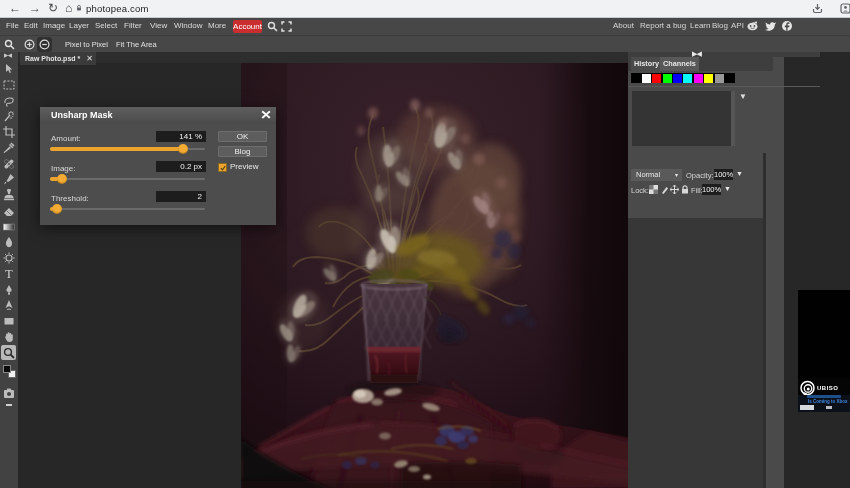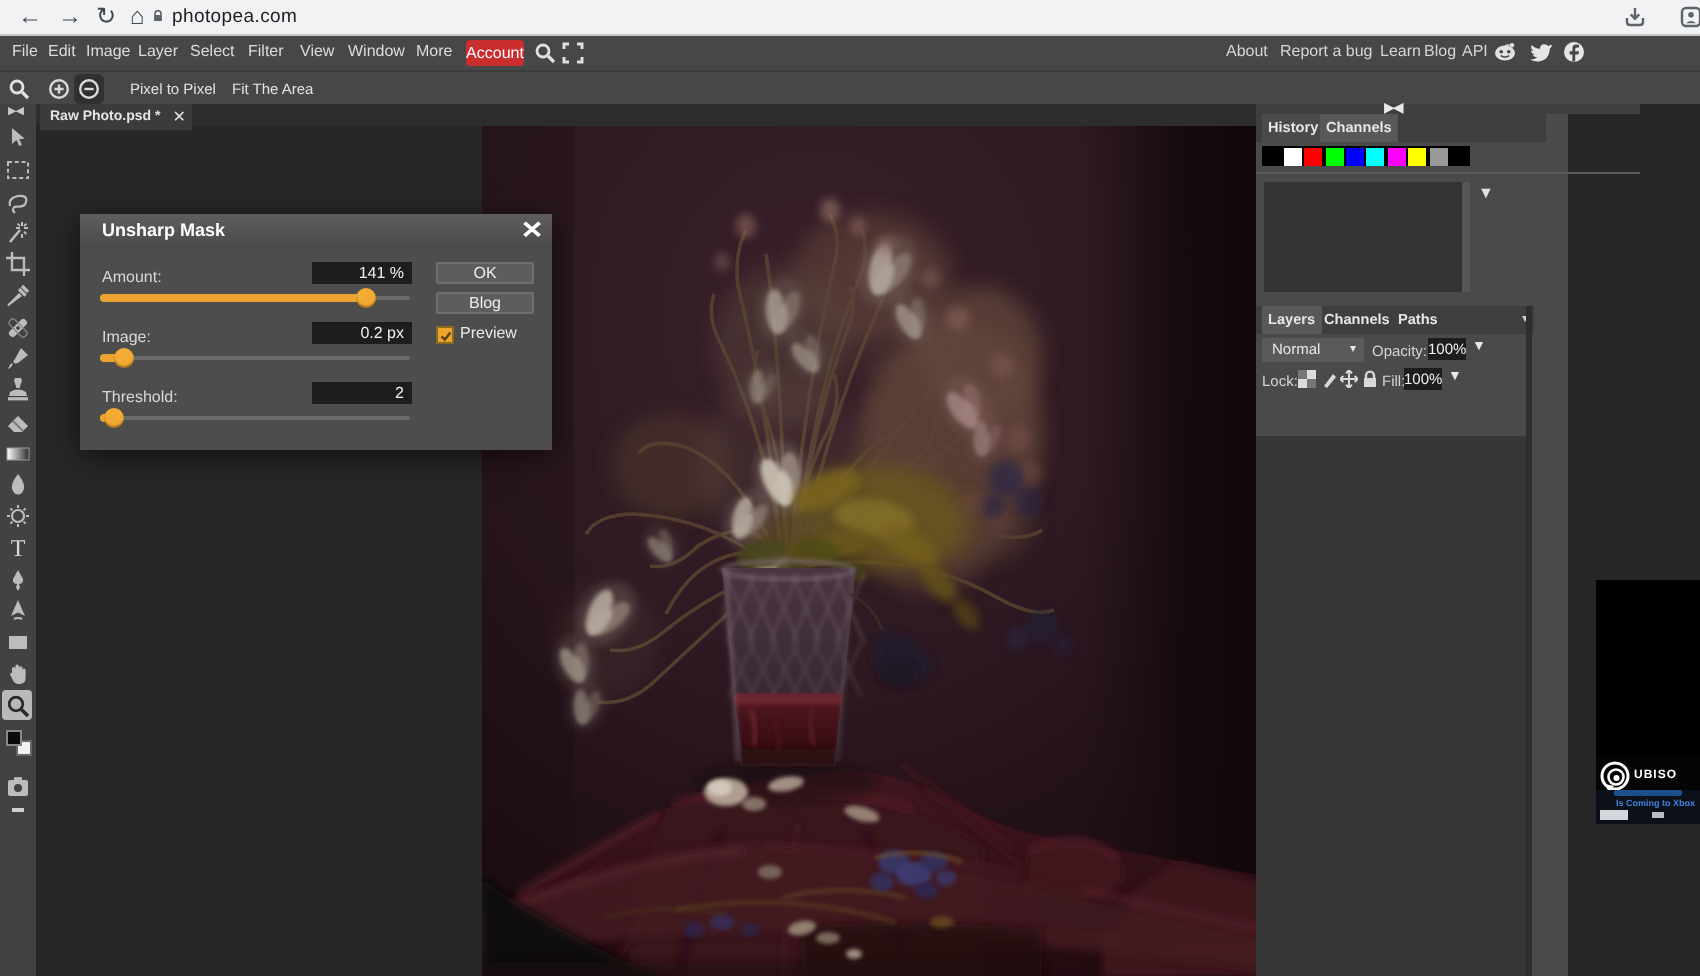--- a/index.html
+++ b/index.html
@@ -614,26 +614,20 @@
         <span style="left:63px;background:#f0f;"></span>
         <span style="left:73px;background:#ff0;"></span>
         <span style="left:84px;background:#999;"></span>
       </div>
       <div class="sep"></div>
       <div id="swbody">
           <div id="swscroll"></div>
         </div>
       <span id="swcaret">▼</span>
 
-      <div class="ptabs" style="left:0;top:101px;width:139px;">
-        <div class="ptab sel" style="left:3px;">Layers</div>
-        <div class="ptab" style="left:31px;">Channels</div>
-        <div class="ptab" style="left:68px;">Paths</div>
-        <span style="position:absolute;right:3px;top:0;color:#ccc;font-size:6px;line-height:14px;">▾</span>
-      </div>
       <div id="normalbox">Normal<span style="position:absolute;right:4px;top:0;font-size:6px;">▾</span></div>
       <span class="rlabel" style="left:58px;top:119px;">Opacity:</span>
       <div class="dark100" style="left:86px;top:117px;width:19px;">100%</div>
       <span style="position:absolute;left:108px;top:118px;color:#e8e8e8;font-size:7px;">▼</span>
       <span class="rlabel" style="left:3px;top:134px;text-align:right;">Lock:</span>
       <svg style="position:absolute;left:21px;top:133px;" width="9" height="9" viewBox="0 0 9 9">
           <rect width="9" height="9" fill="#ddd"></rect>
           <rect width="4.5" height="4.5" fill="#777"></rect>
           <rect x="4.5" y="4.5" width="4.5" height="4.5" fill="#777"></rect>
         </svg>

